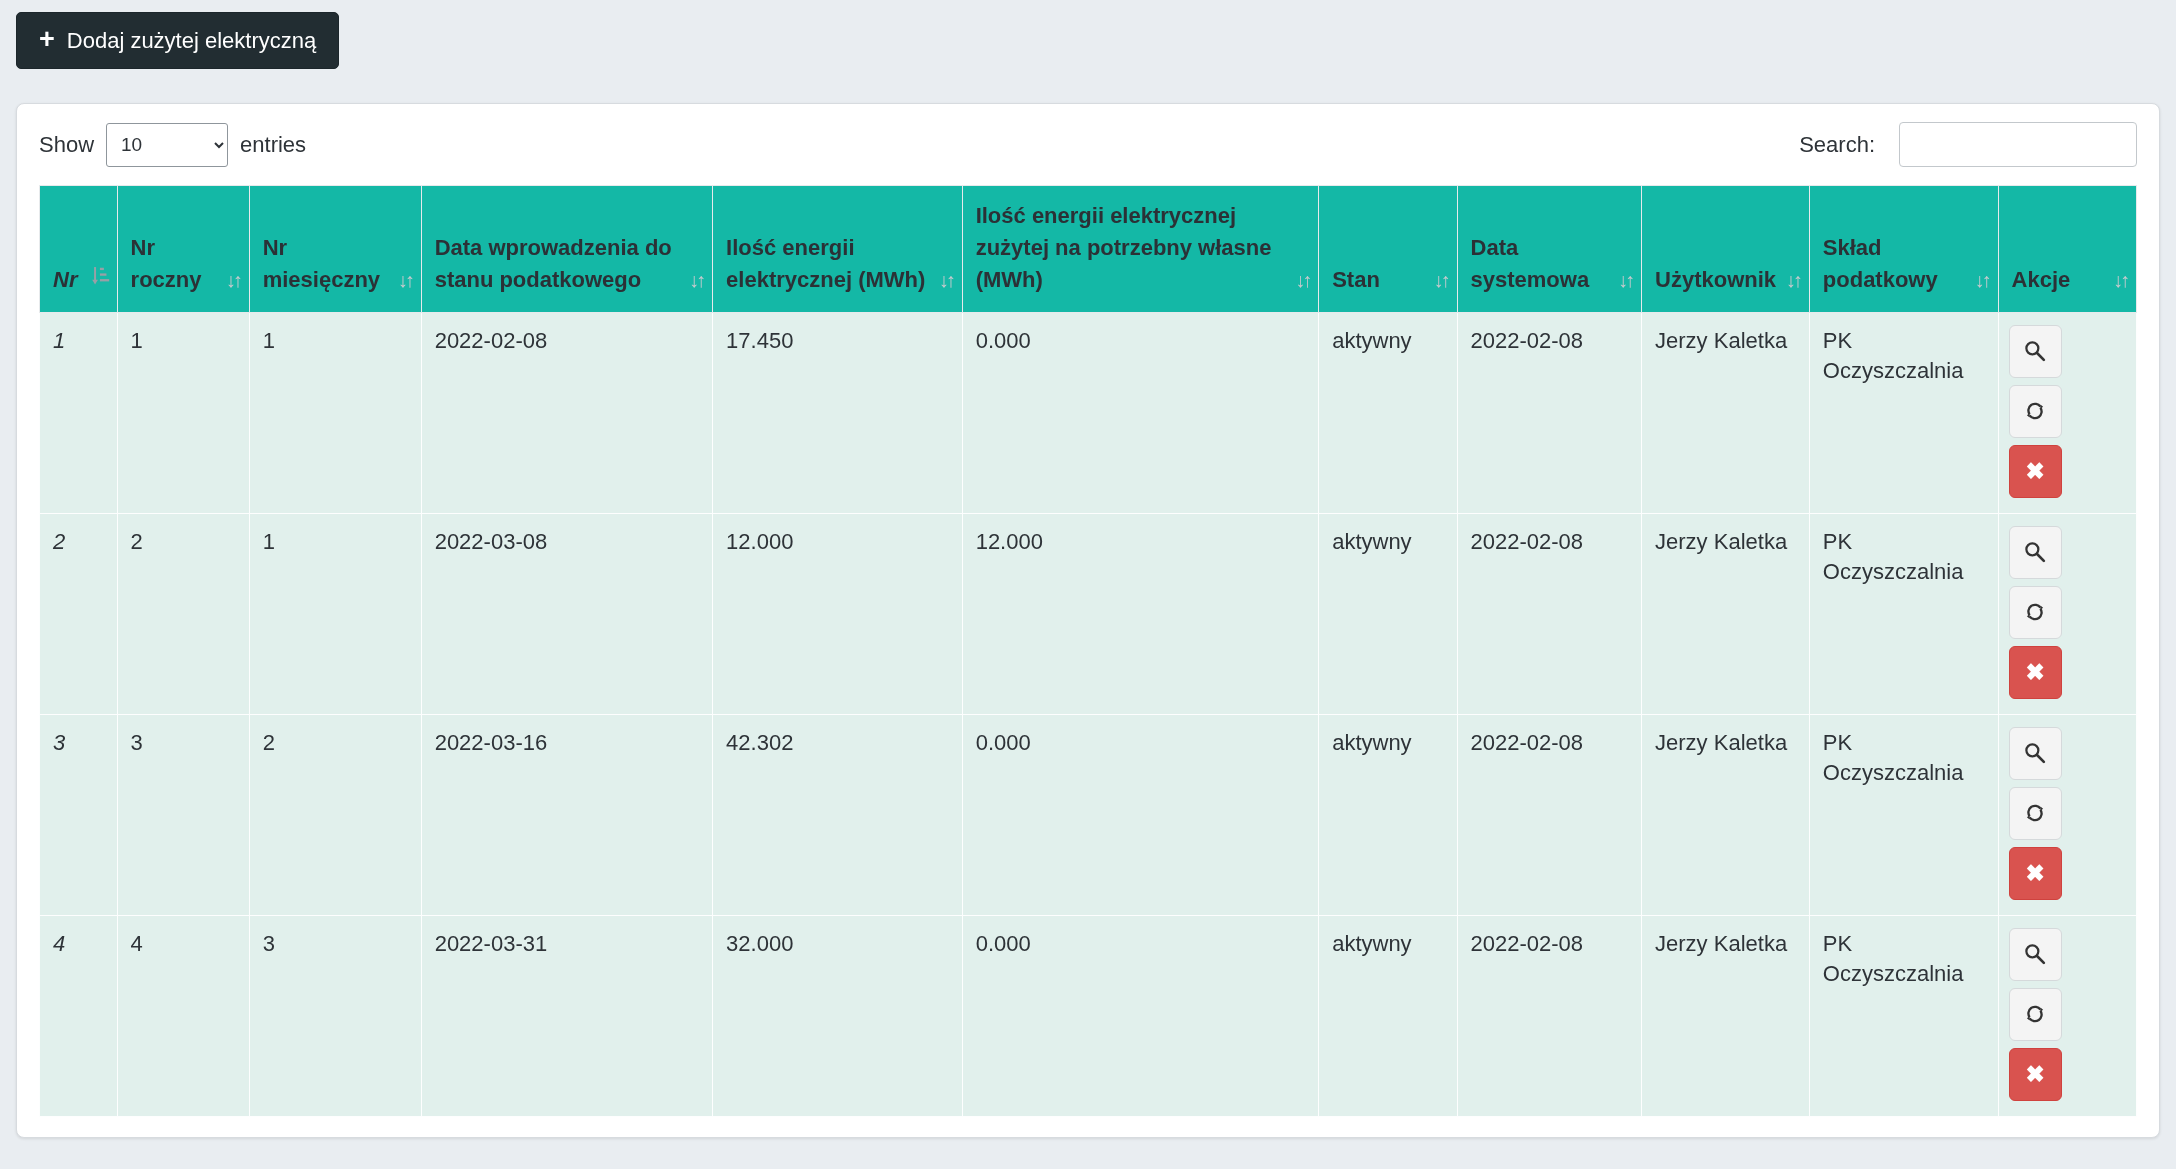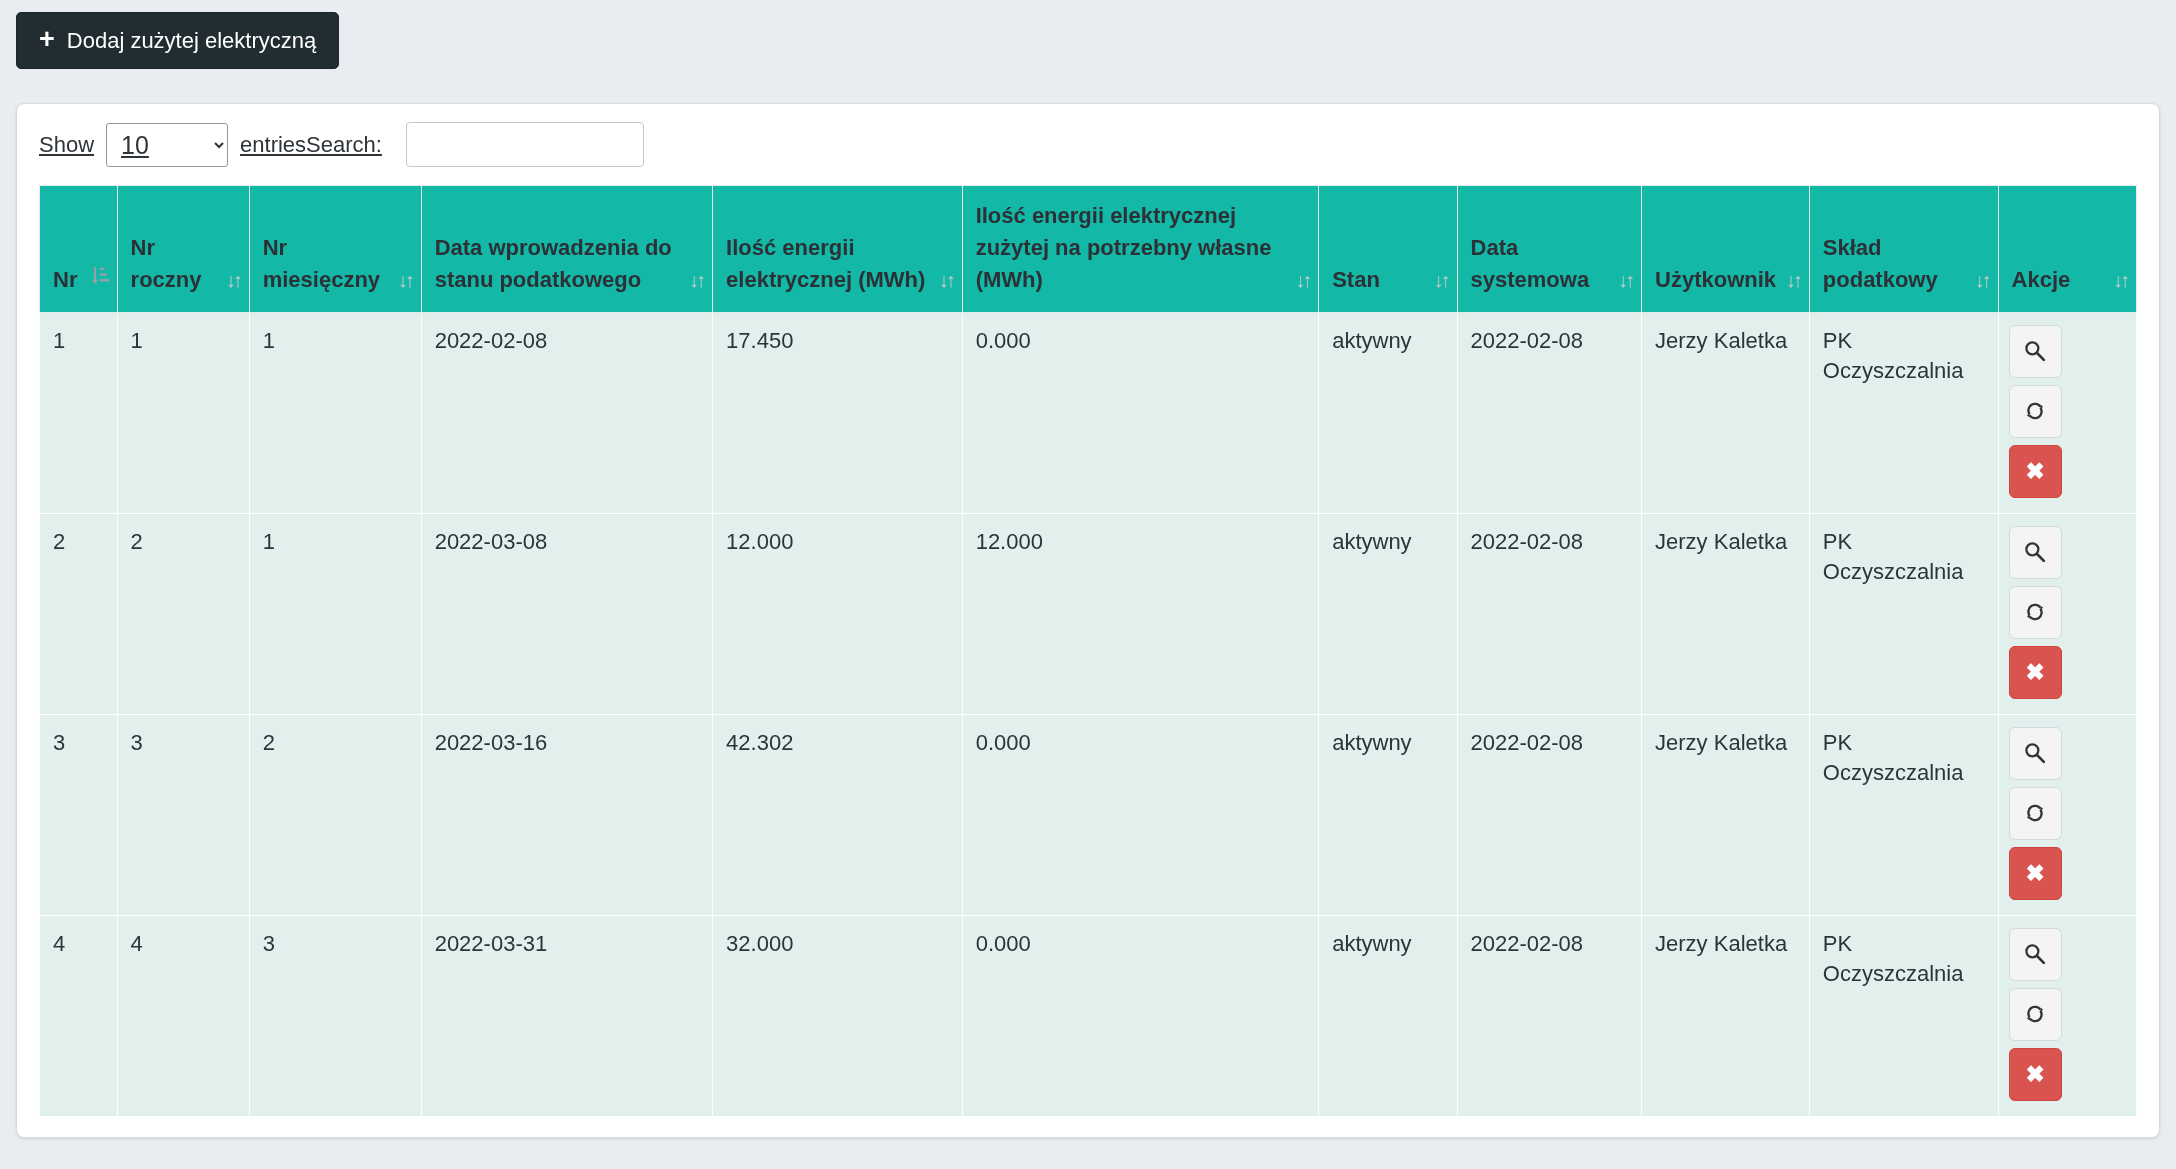--- a/index.html
+++ b/index.html
@@ -17,45 +17,45 @@
     height:57px; padding:0 22px; font-size:22px; display:inline-flex; align-items:center; gap:12px;
     cursor:pointer; font-family:inherit;
   }
   .plus-glyph { font-size:27px; font-weight:700; line-height:1; position:relative; top:-1px; }
 
   .panel {
     background:#fff; border:1px solid #d7dbdf; border-radius:8px;
     box-shadow:0 1px 3px rgba(0,0,0,.10);
     padding:18px 22px 20px 22px;
   }
-  .controls { display:flex; align-items:center; margin-bottom:18px;text-decoration:underline; }
+  .controls { display:flex; justify-content:space-between; align-items:center; margin-bottom:18px; }
   .length { display:flex; align-items:center; gap:12px; font-size:22px; }
   .length select {
-    width:122px; height:44px; font-size:25px; padding:4px 10px;
+    width:122px; height:44px; font-size:19px; padding:4px 10px;
     border:1px solid #8f969c; border-radius:3px; background:#fff; color:#2e3338;
     font-family:inherit;
   }
   .search { display:flex; align-items:center; gap:24px; font-size:22px; }
   .search input {
     width:238px; height:45px; border:1px solid #c3c8cc; border-radius:4px;
     padding:4px 10px; font-size:20px; font-family:inherit;
   }
 
   table.datatable { width:100%; border-collapse:collapse; table-layout:fixed; }
   .datatable th {
     font-size:22px; font-weight:700; color:#2b3136; text-align:left; vertical-align:bottom;
     padding:14px 36px 16px 13px; border:1px solid #e7eaec; position:relative; line-height:1.45;
     background:#14b8a6; cursor:pointer;
   }
   .datatable td {
     font-size:22px; color:#2e3338; vertical-align:top;
     padding:13px 13px; border:1px solid #fdfefe; line-height:1.4;
   }
   tr.row-active td { background:#e1f0ec; }
-  .c0{width:3.7%;} .c1{width:6.3%;} .c2{width:8.2%;} .c3{width:13.9%;} .c4{width:11.9%;}
+  .c0{width:3.7%;font-style:italic;} .c1{width:6.3%;} .c2{width:8.2%;} .c3{width:13.9%;} .c4{width:11.9%;}
   .c5{width:17%;} .c6{width:6.6%;} .c7{width:8.8%;} .c8{width:8%;} .c9{width:9%;} .c10{width:6.6%;}
 
   .sort-both { position:absolute; right:9px; bottom:17px; color:#c6cacd; font-size:20px; letter-spacing:-3px; font-weight:400; }
   .sort-both::after { content:"↓↑"; }
   .sort-active-wrap { position:absolute; right:6px; bottom:16px; }
 
   td.actions { padding:12px 8px 8px 10px; }
   .abtn {
     display:inline-flex; align-items:center; justify-content:center;
     width:53px; height:53px; margin:0 7px 7px 0;

